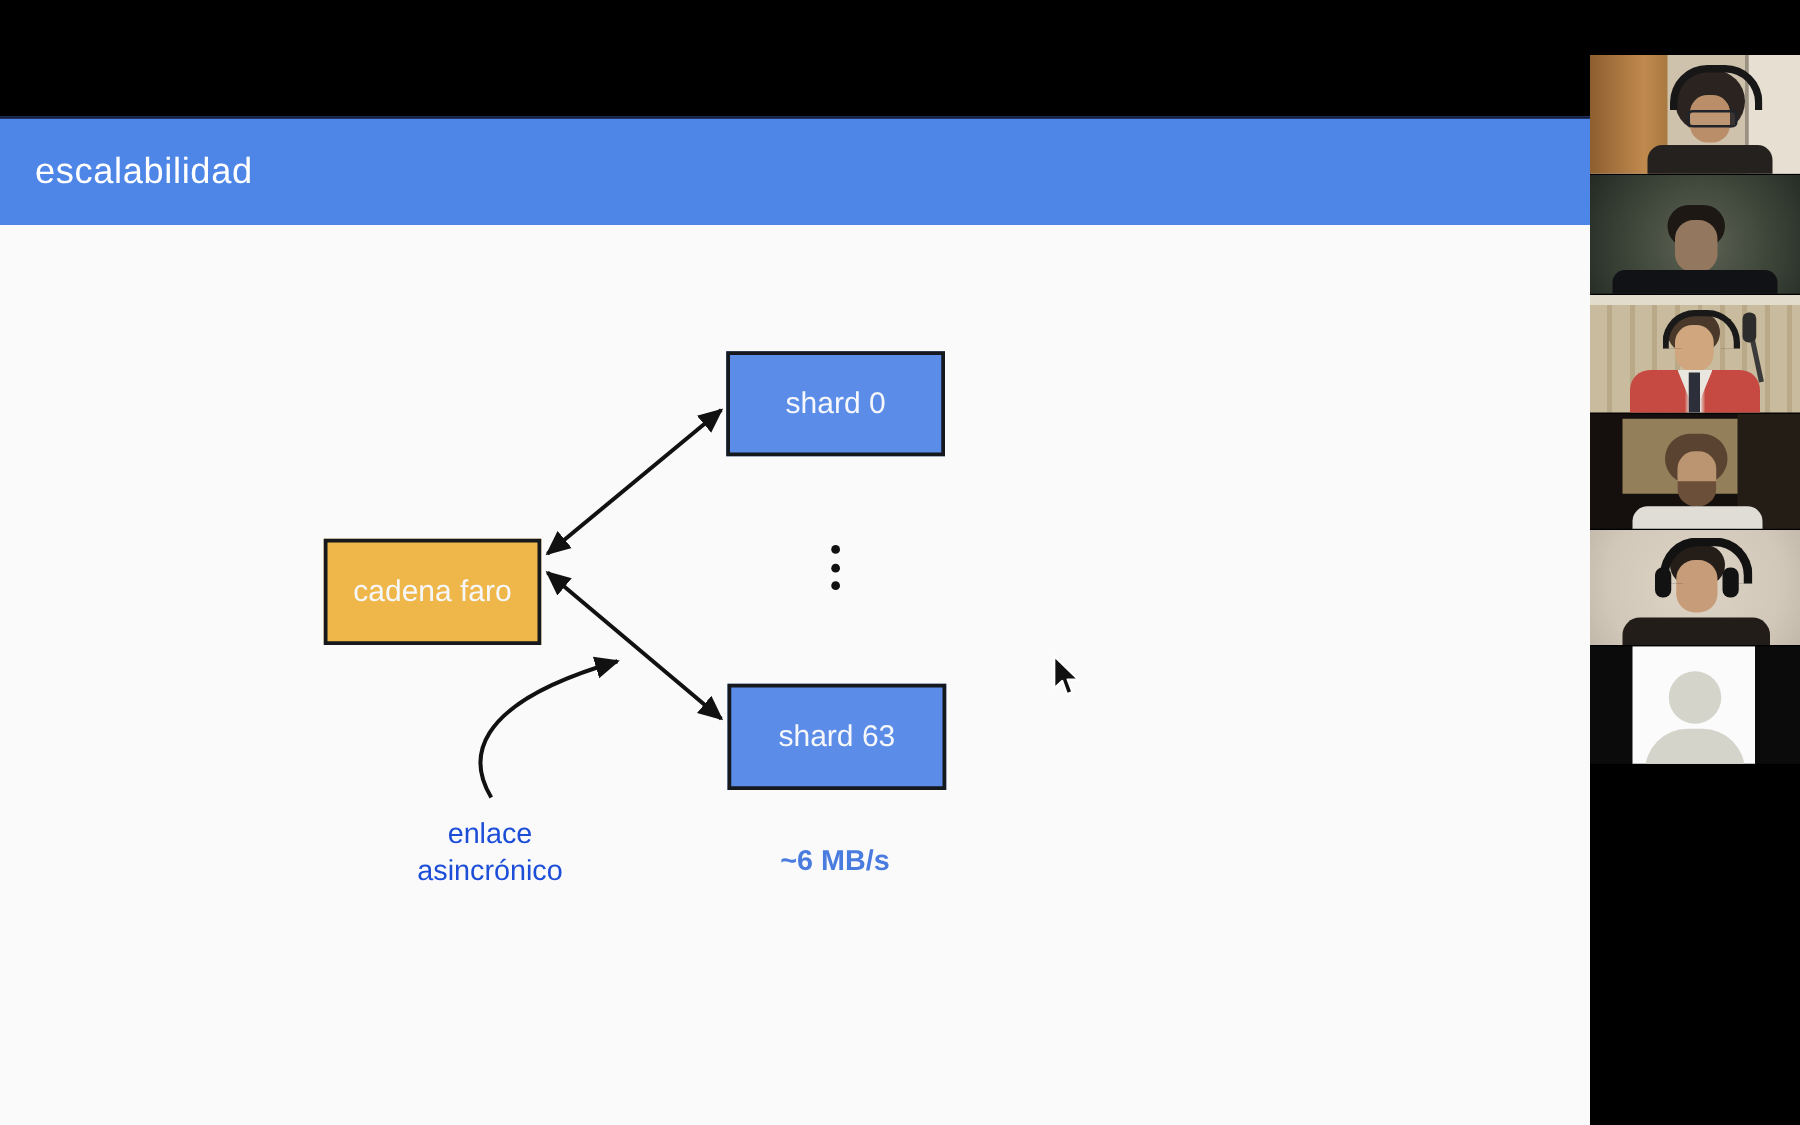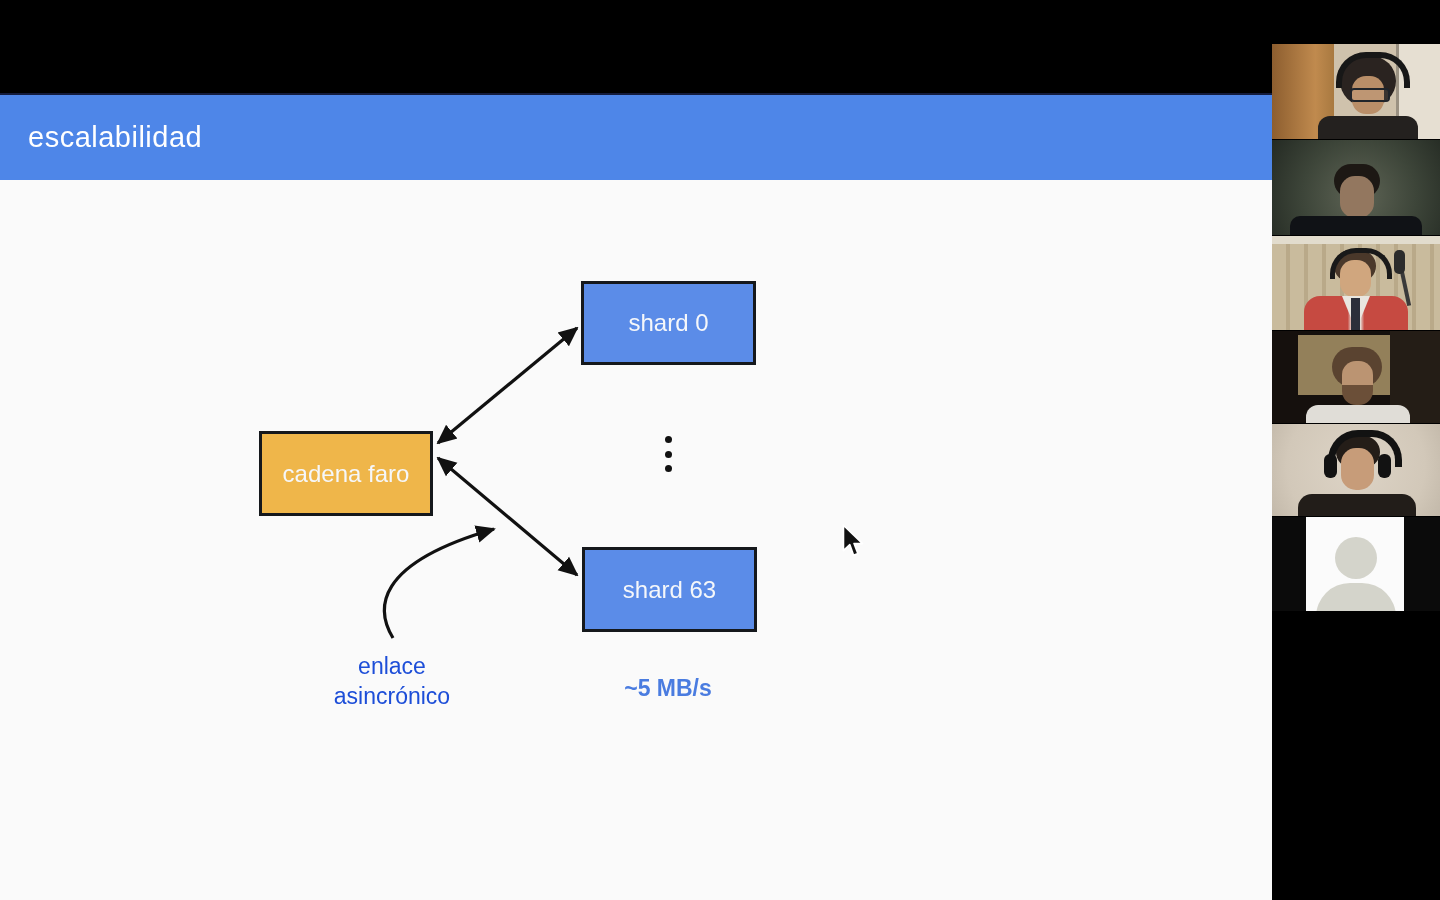--- a/index.html
+++ b/index.html
@@ -124,21 +124,21 @@
 
     <div class="vdots">
       <span></span>
         <span></span>
         <span></span>
     </div>
 
     <div class="lbl-async" style="color: #1d4ed8;">enlace
 asincrónico</div>
 
-    <div class="lbl-bandwidth" style="color: rgb(74, 124, 224);">~5 MB/s</div>
+    <div class="lbl-bandwidth" style="color: rgb(74, 124, 224);">~6 MB/s</div>
 
     <svg class="arrow-layer" viewBox="0 0 1272 625" xmlns="http://www.w3.org/2000/svg">
       <defs>
         <marker id="ah" viewBox="0 0 10 9" refX="9" refY="4.5" markerWidth="6.2" markerHeight="6.2" orient="auto-start-reverse">
           <path d="M0,0 L10,4.5 L0,9 Z" fill="#111"></path>
         </marker>
       </defs>
 
       <line x1="438" y1="263" x2="577" y2="148" stroke="#111" stroke-width="3.2" marker-start="url(#ah)" marker-end="url(#ah)"></line>
 

